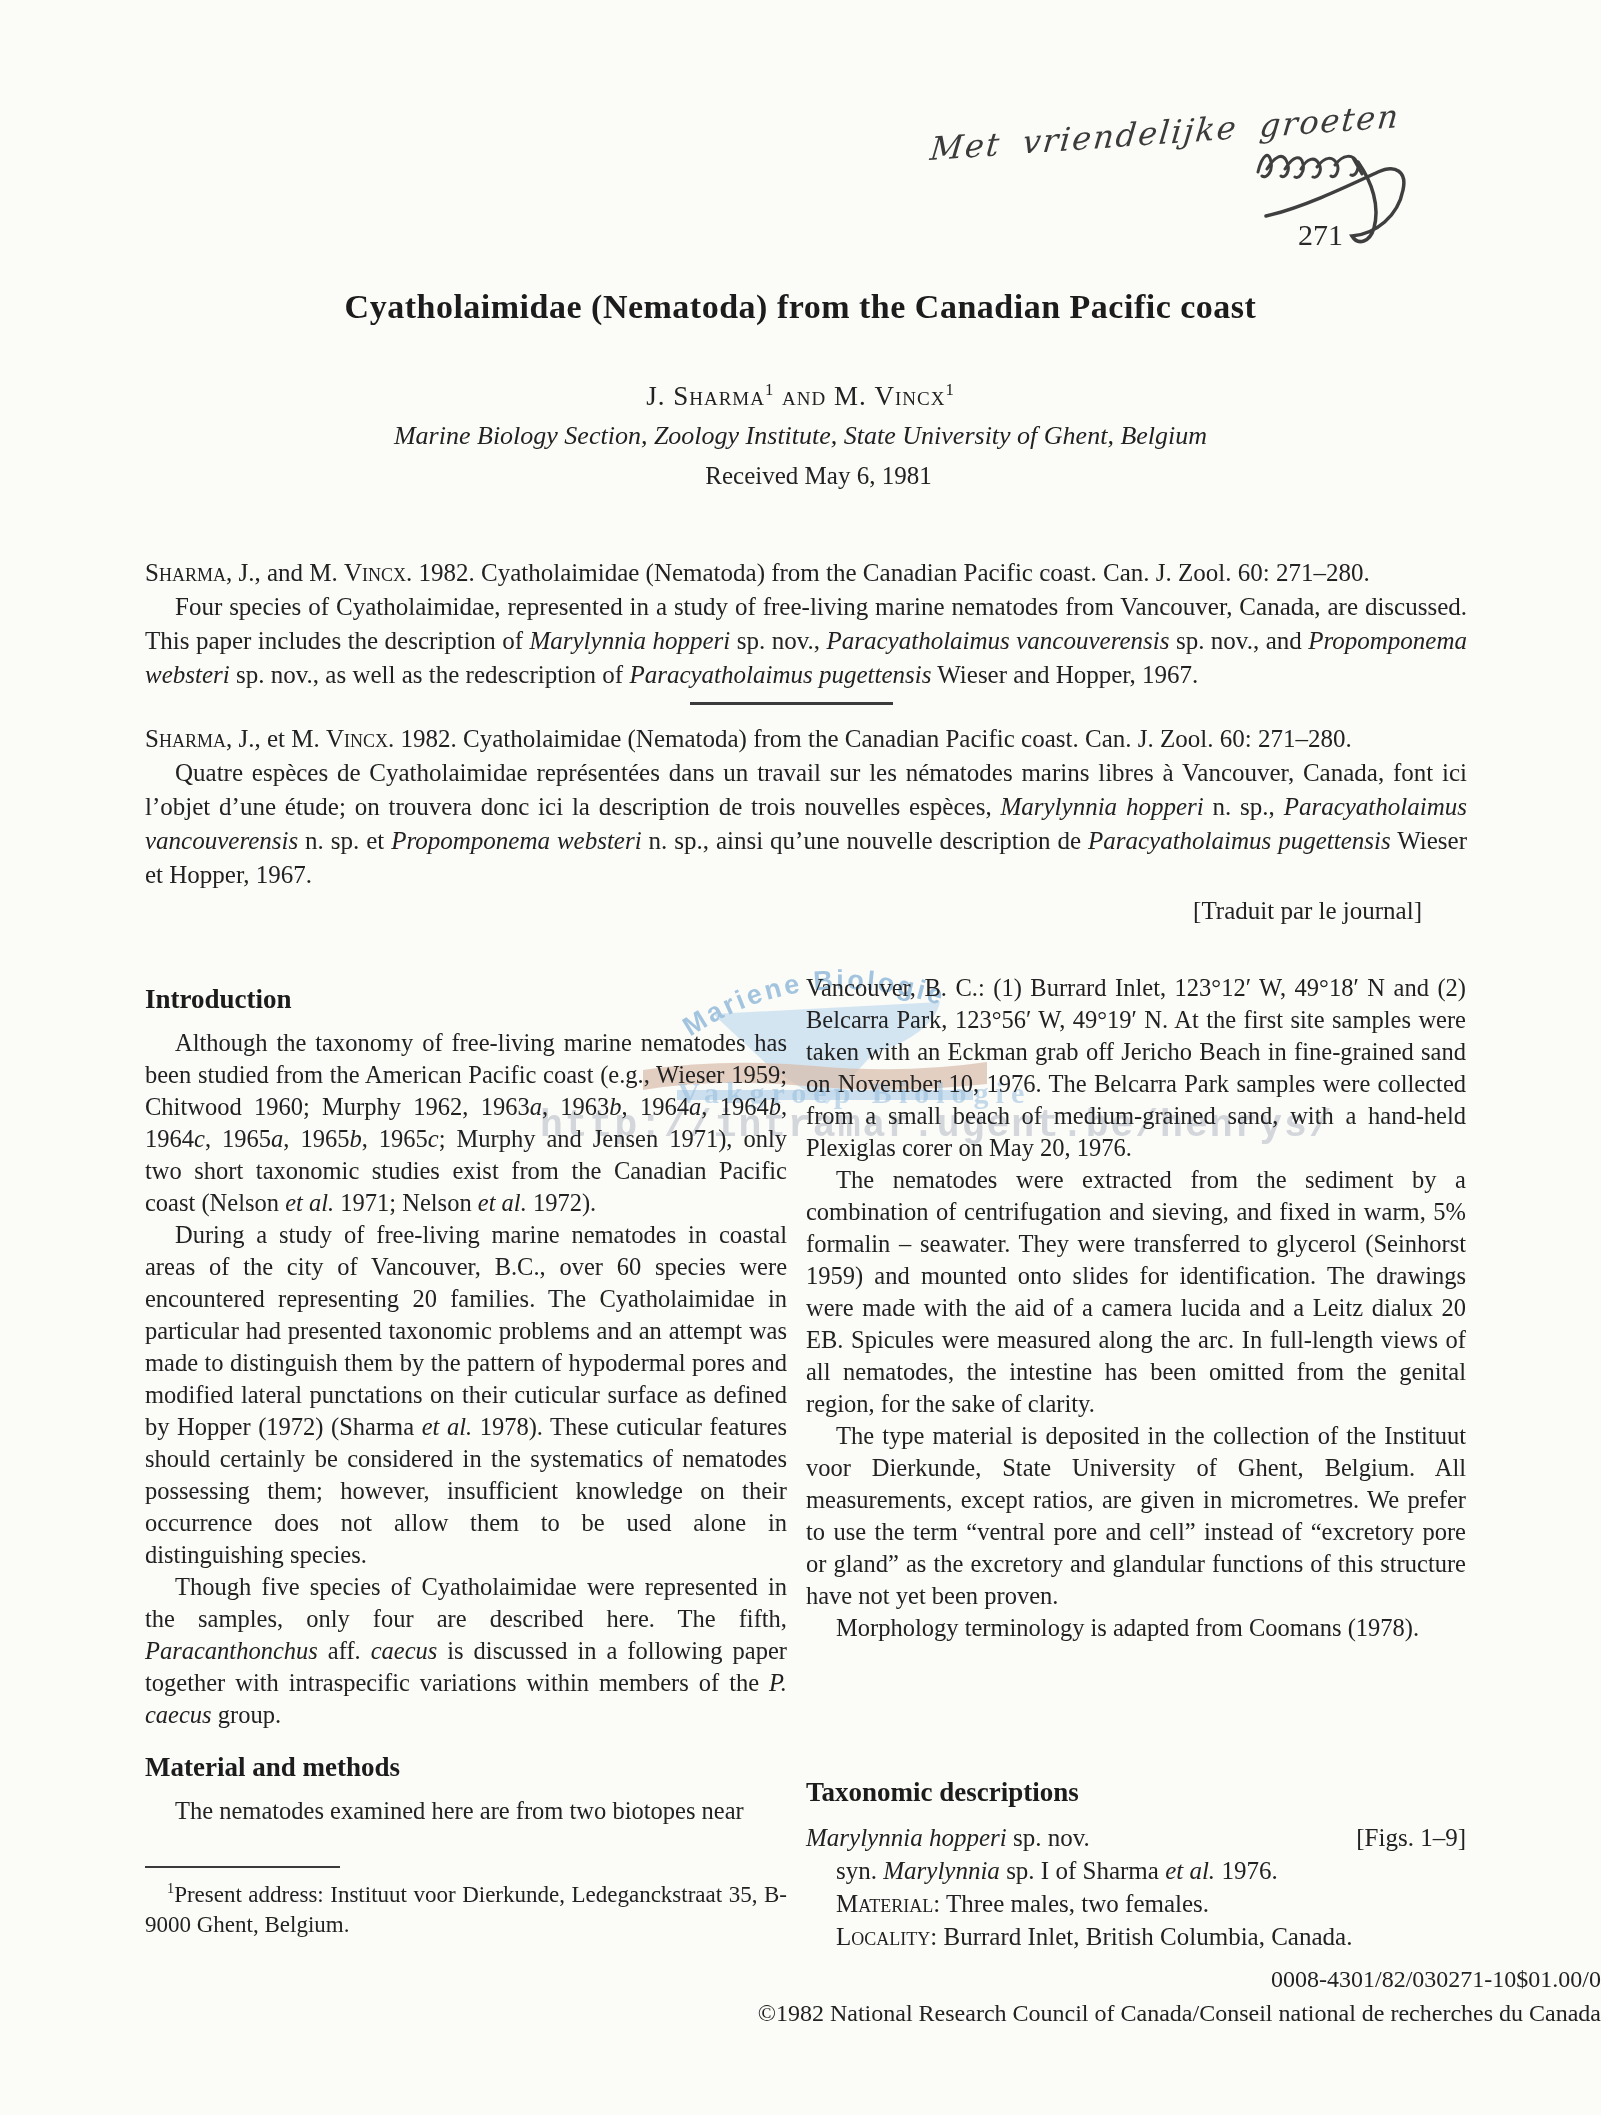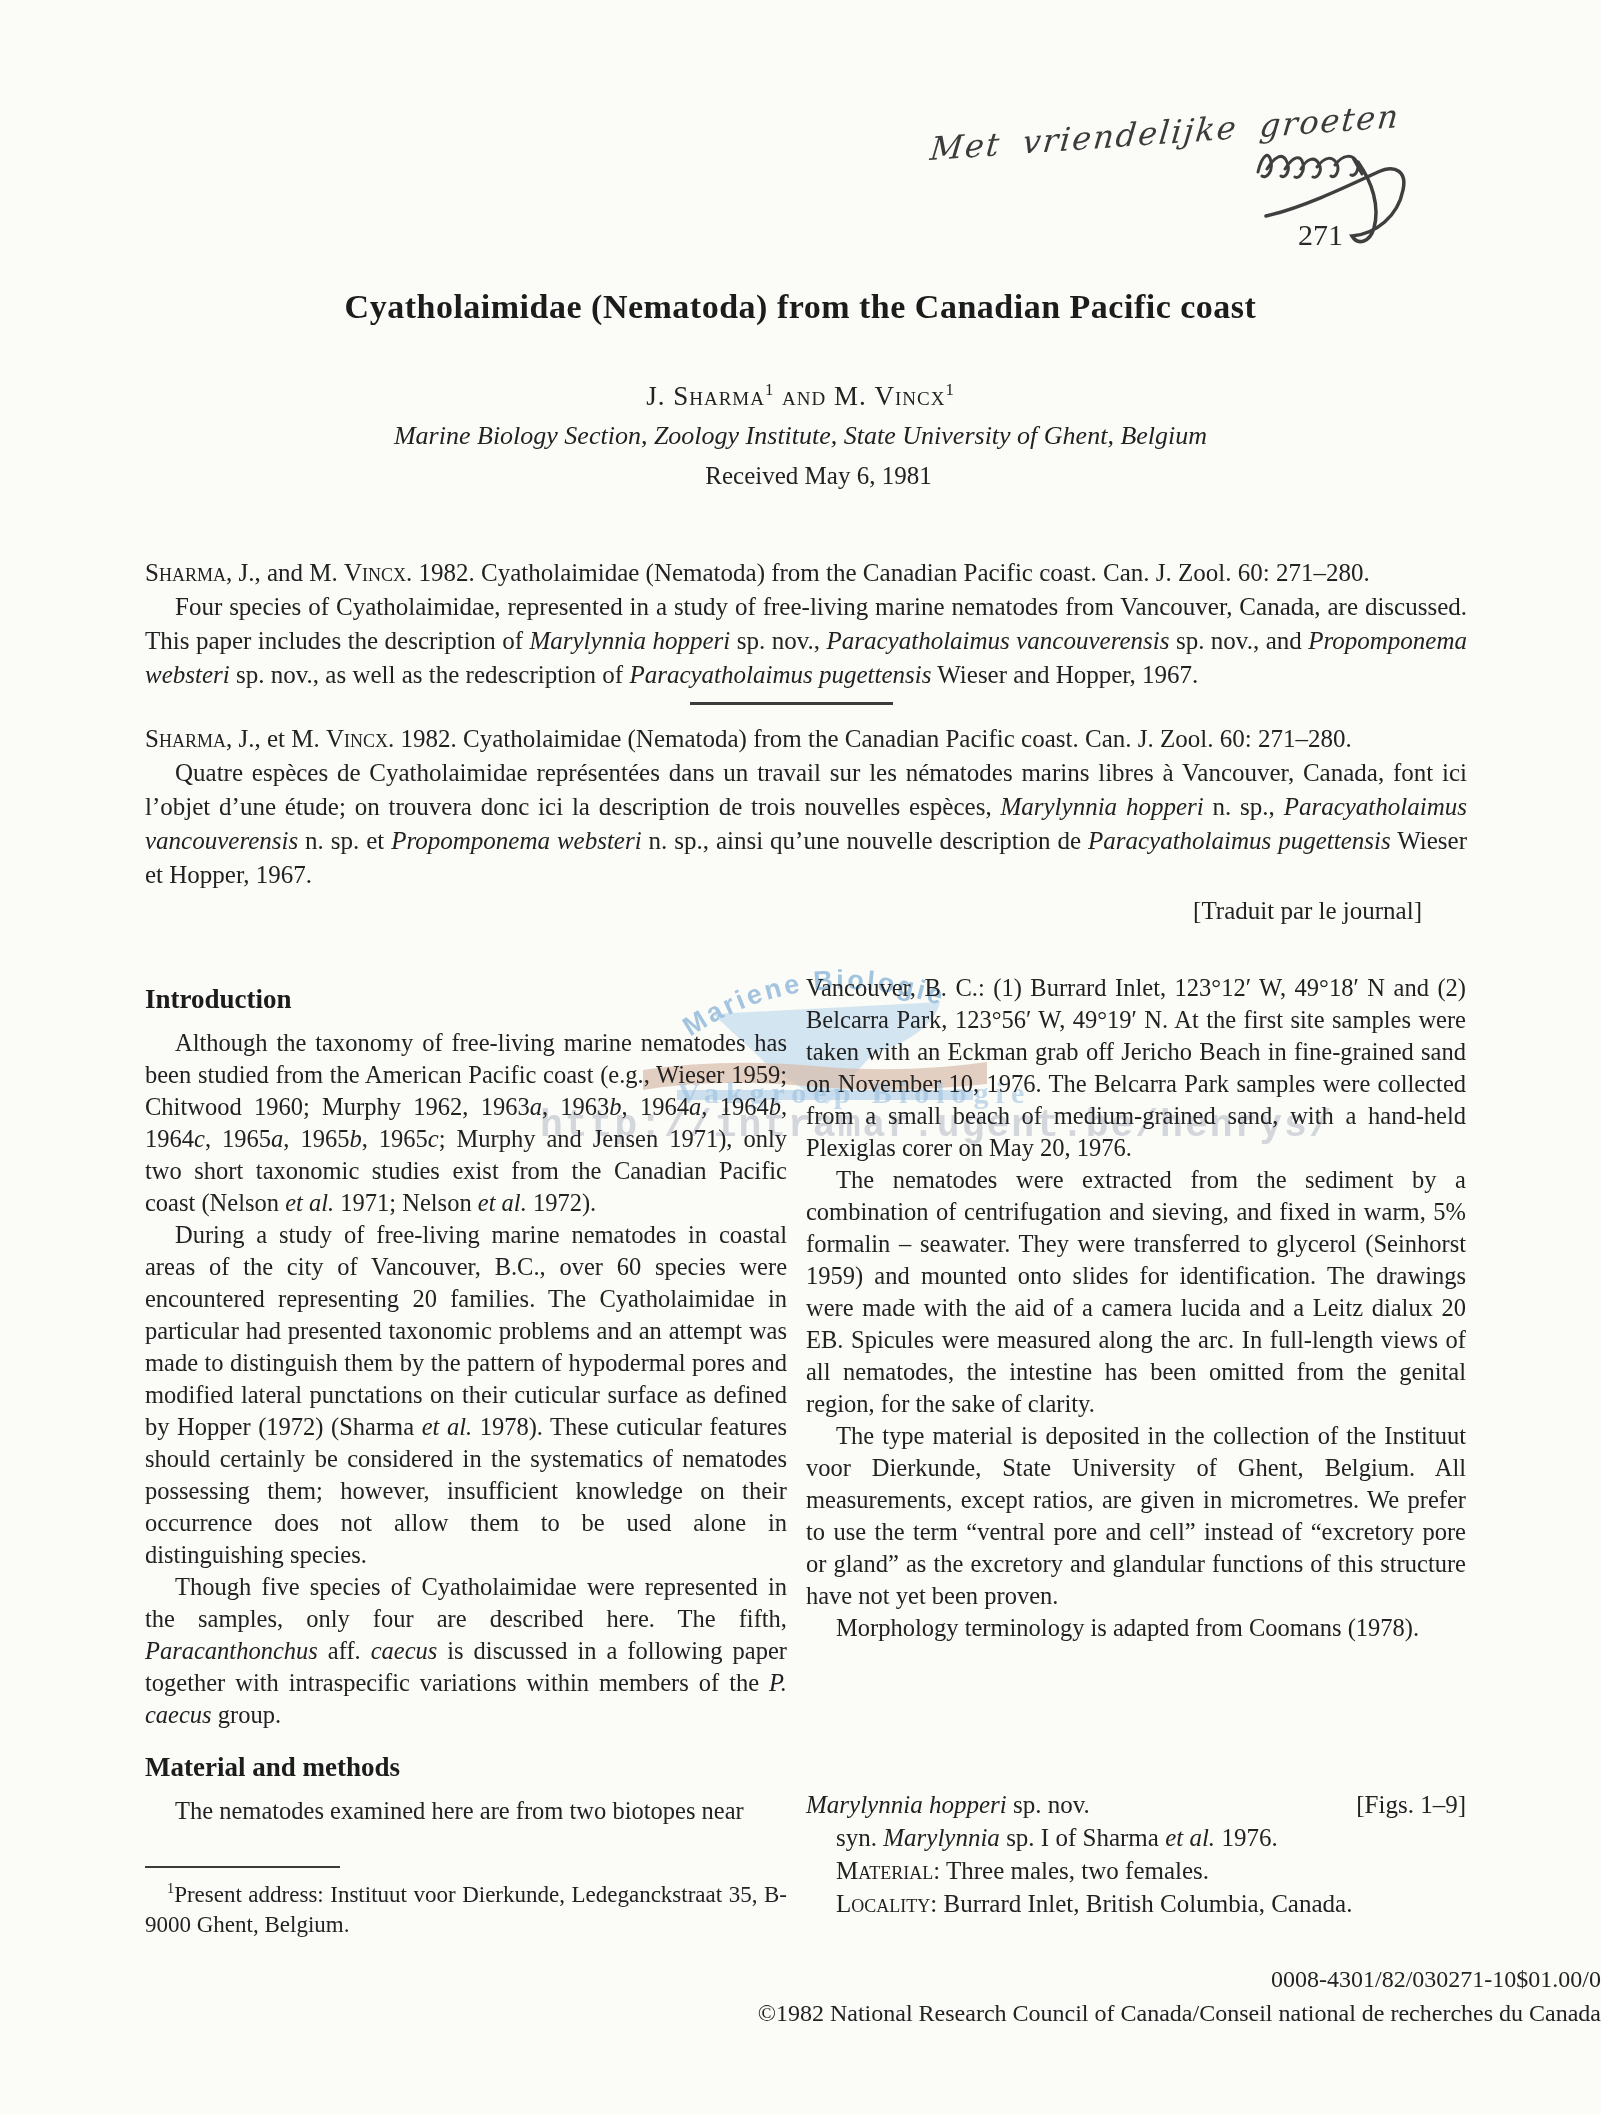--- a/index.html
+++ b/index.html
@@ -118,20 +118,21 @@
   </div>
 
   <div class="col col-right">
     <p class="justify"><span>Vancouver, B. C.: (1) Burrard Inlet, 123°12′ W, 49°18′ N and (2) Belcarra Park, 123°56′ W, 49°19′ N. At the first site samples were taken with an Eckman grab off Jericho Beach in fine-grained sand on November 10, 1976. The Belcarra Park samples were collected from a small beach of medium-grained sand, with a hand-held Plexiglas corer on May 20, 1976.</span></p>
     <p class="indent justify"><span>The nematodes were extracted from the sediment by a combination of centrifugation and sieving, and fixed in warm, 5% formalin – seawater. They were transferred to glycerol (Seinhorst 1959) and mounted onto slides for identification. The drawings were made with the aid of a camera lucida and a Leitz dialux 20 EB. Spicules were measured along the arc. In full-length views of all nematodes, the intestine has been omitted from the genital region, for the sake of clarity.</span></p>
     <p class="indent justify"><span>The type material is deposited in the collection of the Instituut voor Dierkunde, State University of Ghent, Belgium. All measurements, except ratios, are given in micrometres. We prefer to use the term “ventral pore and cell” instead of “excretory pore or gland” as the excretory and glandular functions of this structure have not yet been proven.</span></p>
     <p class="indent justify"><span>Morphology terminology is adapted from Coomans (1978).</span></p>
   </div>
 
   <div class="taxonomy">
+    <h2 class="heading">Taxonomic descriptions</h2>
     <div class="species-line">
       <span><span class="seg-b seg-i">Marylynnia hopperi</span><span> sp. nov.</span></span>
       <span>[Figs. 1–9]</span>
     </div>
     <p class="tax-sub"><span>syn. </span><span class="seg-i">Marylynnia</span><span> sp. I of Sharma </span><span class="seg-i">et al.</span><span> 1976.</span></p>
     <p class="tax-sub"><span class="seg-sc">Material</span><span>: Three males, two females.</span></p>
     <p class="tax-sub"><span class="seg-sc">Locality</span><span>: Burrard Inlet, British Columbia, Canada.</span></p>
   </div>
 
   <div class="footnote">

